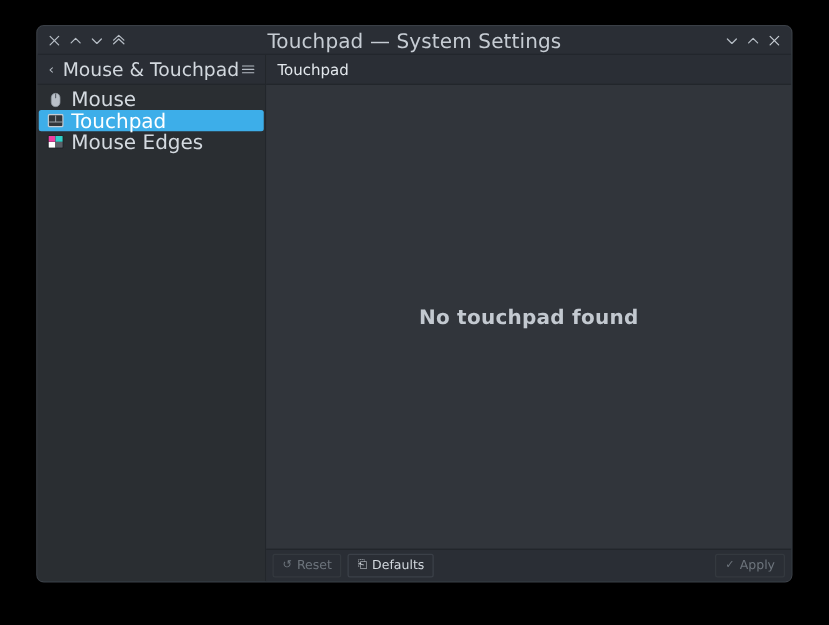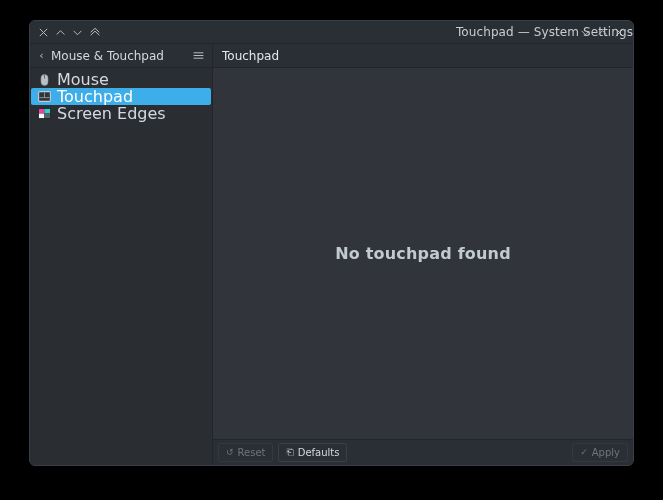--- a/index.html
+++ b/index.html
@@ -61,22 +61,22 @@
     font-size: 11px;
     line-height: 1;
     cursor: default;
     user-select: none;
   }
   .tb-btn svg { display:block; }
   #titlebar .tb-title {
     position: absolute;
     left: 0;
     right: 0;
-    text-align: right;
-    font-size: 12px;
+    text-align: center;
+    font-size: 16px;
     color: #c6ccd3;
     pointer-events: none;
     letter-spacing: 0.1px;
   }
   .tb-right {
     margin-left: auto;
     display: flex;
     align-items: center;
     padding-right: 5px;
   }
@@ -109,21 +109,21 @@
   }
   .back-chevron {
     color: #b6bdc5;
     font-size: 11px;
     width: 11px;
     text-align: center;
     cursor: default;
     user-select: none;
   }
   #sidebar-header .sh-title {
-    font-size: 12px;
+    font-size: 15px;
     color: #d2d8de;
     margin-left: 4px;
     white-space: nowrap;
   }
   #hamburger {
     margin-left: auto;
     width: 16px;
     height: 16px;
     display: flex;
     align-items: center;
@@ -336,21 +336,21 @@
             <span class="nav-icon">
               <svg width="13" height="11" viewBox="0 0 13 11">
                 <rect x="0.4" y="0.4" width="12.2" height="10.2" rx="0.8" fill="#2b3035"></rect>
                 <rect x="0.8" y="0.8" width="5.4" height="4.6" fill="#ec3fa0"></rect>
                 <rect x="6.4" y="0.8" width="5.8" height="4.6" fill="#2fd0c8"></rect>
                 <rect x="0.8" y="5.6" width="5.4" height="4.6" fill="#ffffff"></rect>
                 <rect x="6.4" y="5.6" width="5.8" height="4.6" fill="#5a6068"></rect>
                 <rect x="0.4" y="0.4" width="12.2" height="10.2" rx="0.8" fill="none" stroke="#1f2327" stroke-width="0.7"></rect>
               </svg>
             </span>
-            <span class="nav-label">Screen Edges</span>
+            <span class="nav-label">Mouse Edges</span>
           </div>
 
         </div>
       </div>
 
       <div id="main">
 
         <div id="main-header">
           <span class="mh-title">Touchpad</span>
         </div>

